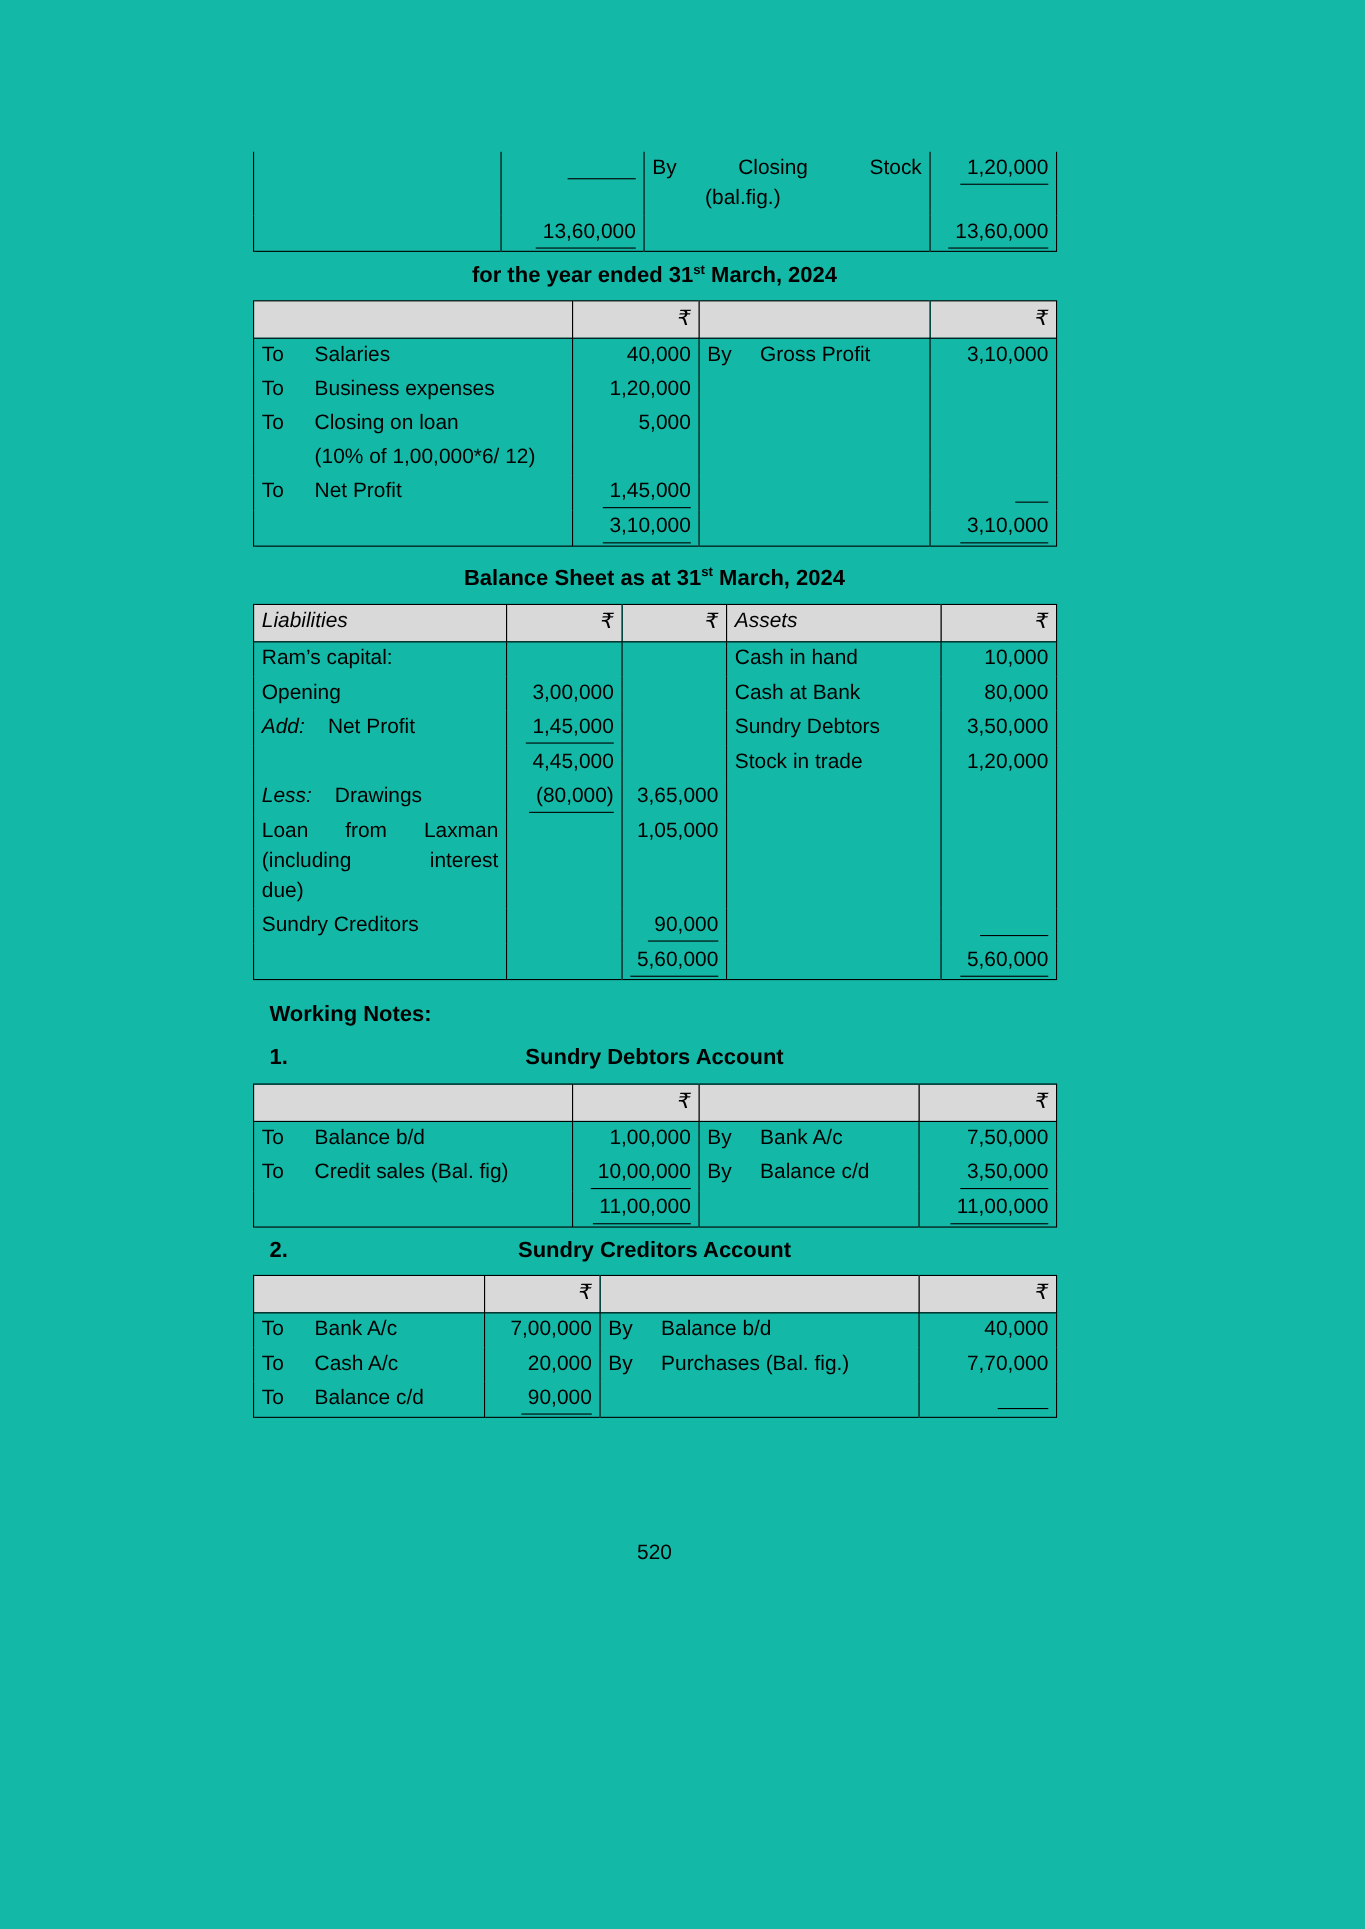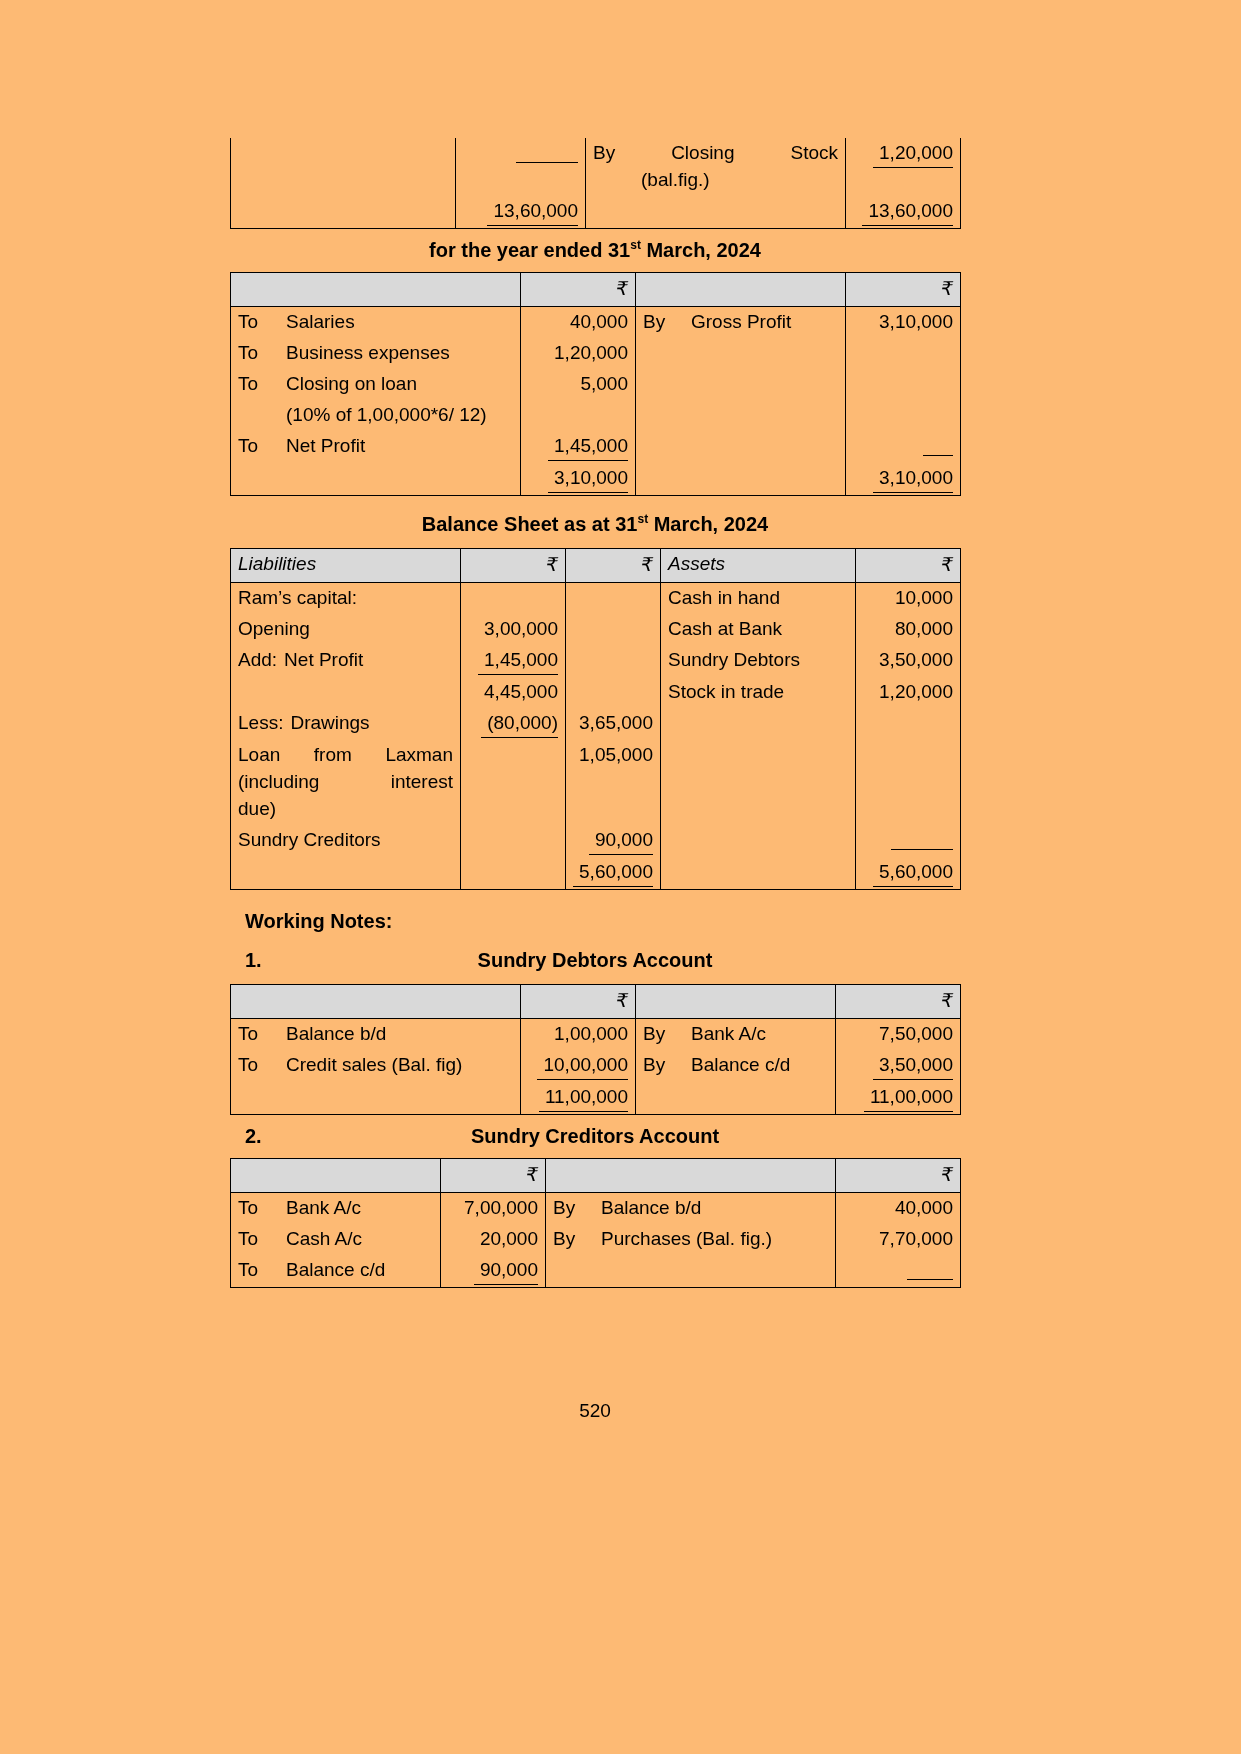--- a/index.html
+++ b/index.html
@@ -2,34 +2,34 @@
 <html><head>
 <meta charset="utf-8">
 <style>
   html, body { margin: 0; padding: 0; }
   body {
     width: 1241px; height: 1754px;
     background: #ffffff;
     font-family: "Liberation Sans", "DejaVu Sans", sans-serif;
     color: #000;
   }
-  .page { position: relative; width: 1241px; height: 1754px; background: #fdba74; overflow: hidden; }
+  .page { position: relative; width: 1241px; height: 1754px; background: #14b8a6; overflow: hidden; }
   .content { position: absolute; left: 230px; top: 0; width: 730px; }
 
   table.acct { border-collapse: collapse; table-layout: fixed; width: 730px; border: 1.5px solid #000; }
   table.acct td {
     border-left: 1.5px solid #000; border-right: 1.5px solid #000;
     padding: 2px 7px; font-size: 19px; line-height: 1.42;
     vertical-align: top; height: 27px; overflow: hidden;
   }
   tr.head td { background: #d9d9d9; border-bottom: 1.5px solid #000; height: 29px; }
 
   .amt { text-align: right; }
   .it { font-style: italic; }
-  .iti { margin-right: 7px; }
+  .iti { font-style: italic; margin-right: 21px; }
   .rupee { font-style: italic; font-family: "DejaVu Sans", sans-serif; }
   .u { display: inline-block; border-bottom: 1.5px solid #000; padding-left: 6px; }
   .blank-u { display: inline-block; border-bottom: 1.5px solid #000; height: 1.05em; vertical-align: text-bottom; }
   .pfx { display: inline-block; width: 48px; }
   .jrow { display: flex; justify-content: space-between; }
   .l2 { padding-left: 48px; }
   .ind { padding-left: 48px; }
 
   .title { text-align: center; font-weight: bold; font-size: 20px; line-height: 1.2; }
   sup { font-size: 12px; }

